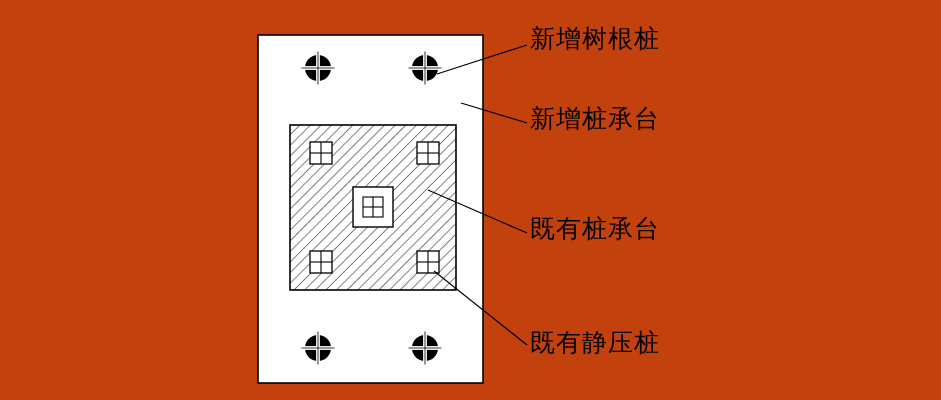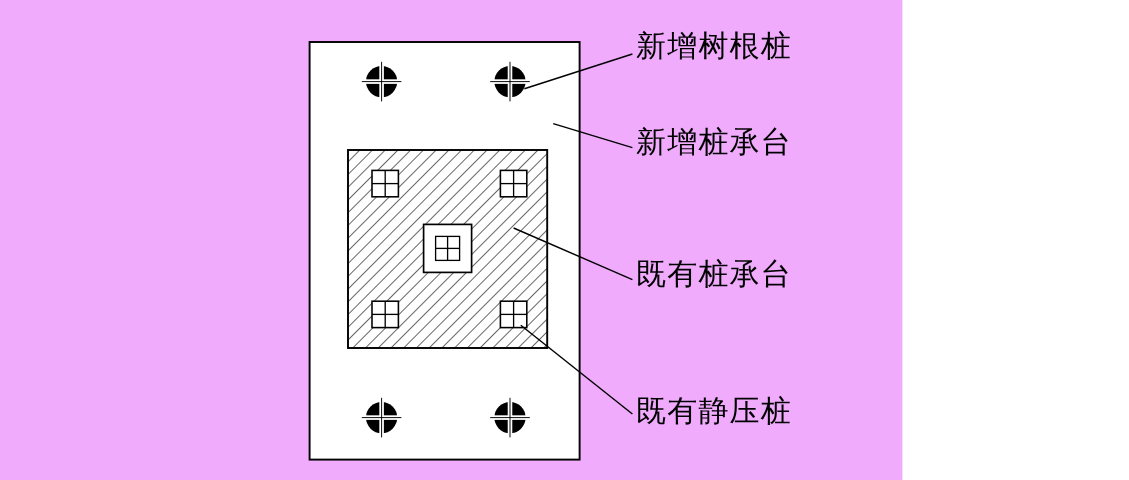--- a/index.html
+++ b/index.html
@@ -8,23 +8,23 @@
   }
   body {
     width: 941px;
     height: 400px;
     background: #ffffff;
     overflow: hidden;
     font-family: "Liberation Serif", "DejaVu Serif", serif;
   }
   .canvas {
     position: relative;
-    width: 752px;
+    width: 941px;
     height: 400px;
-    background: #f0abfc;
+    background: #c2410c;
   }
   svg { display: block; }
   text.label {
     font-size: 25px;
     fill: #000000;
     font-family: "Liberation Serif", "DejaVu Serif", serif;
     letter-spacing: 1px;
   }
 </style>
 </head>

